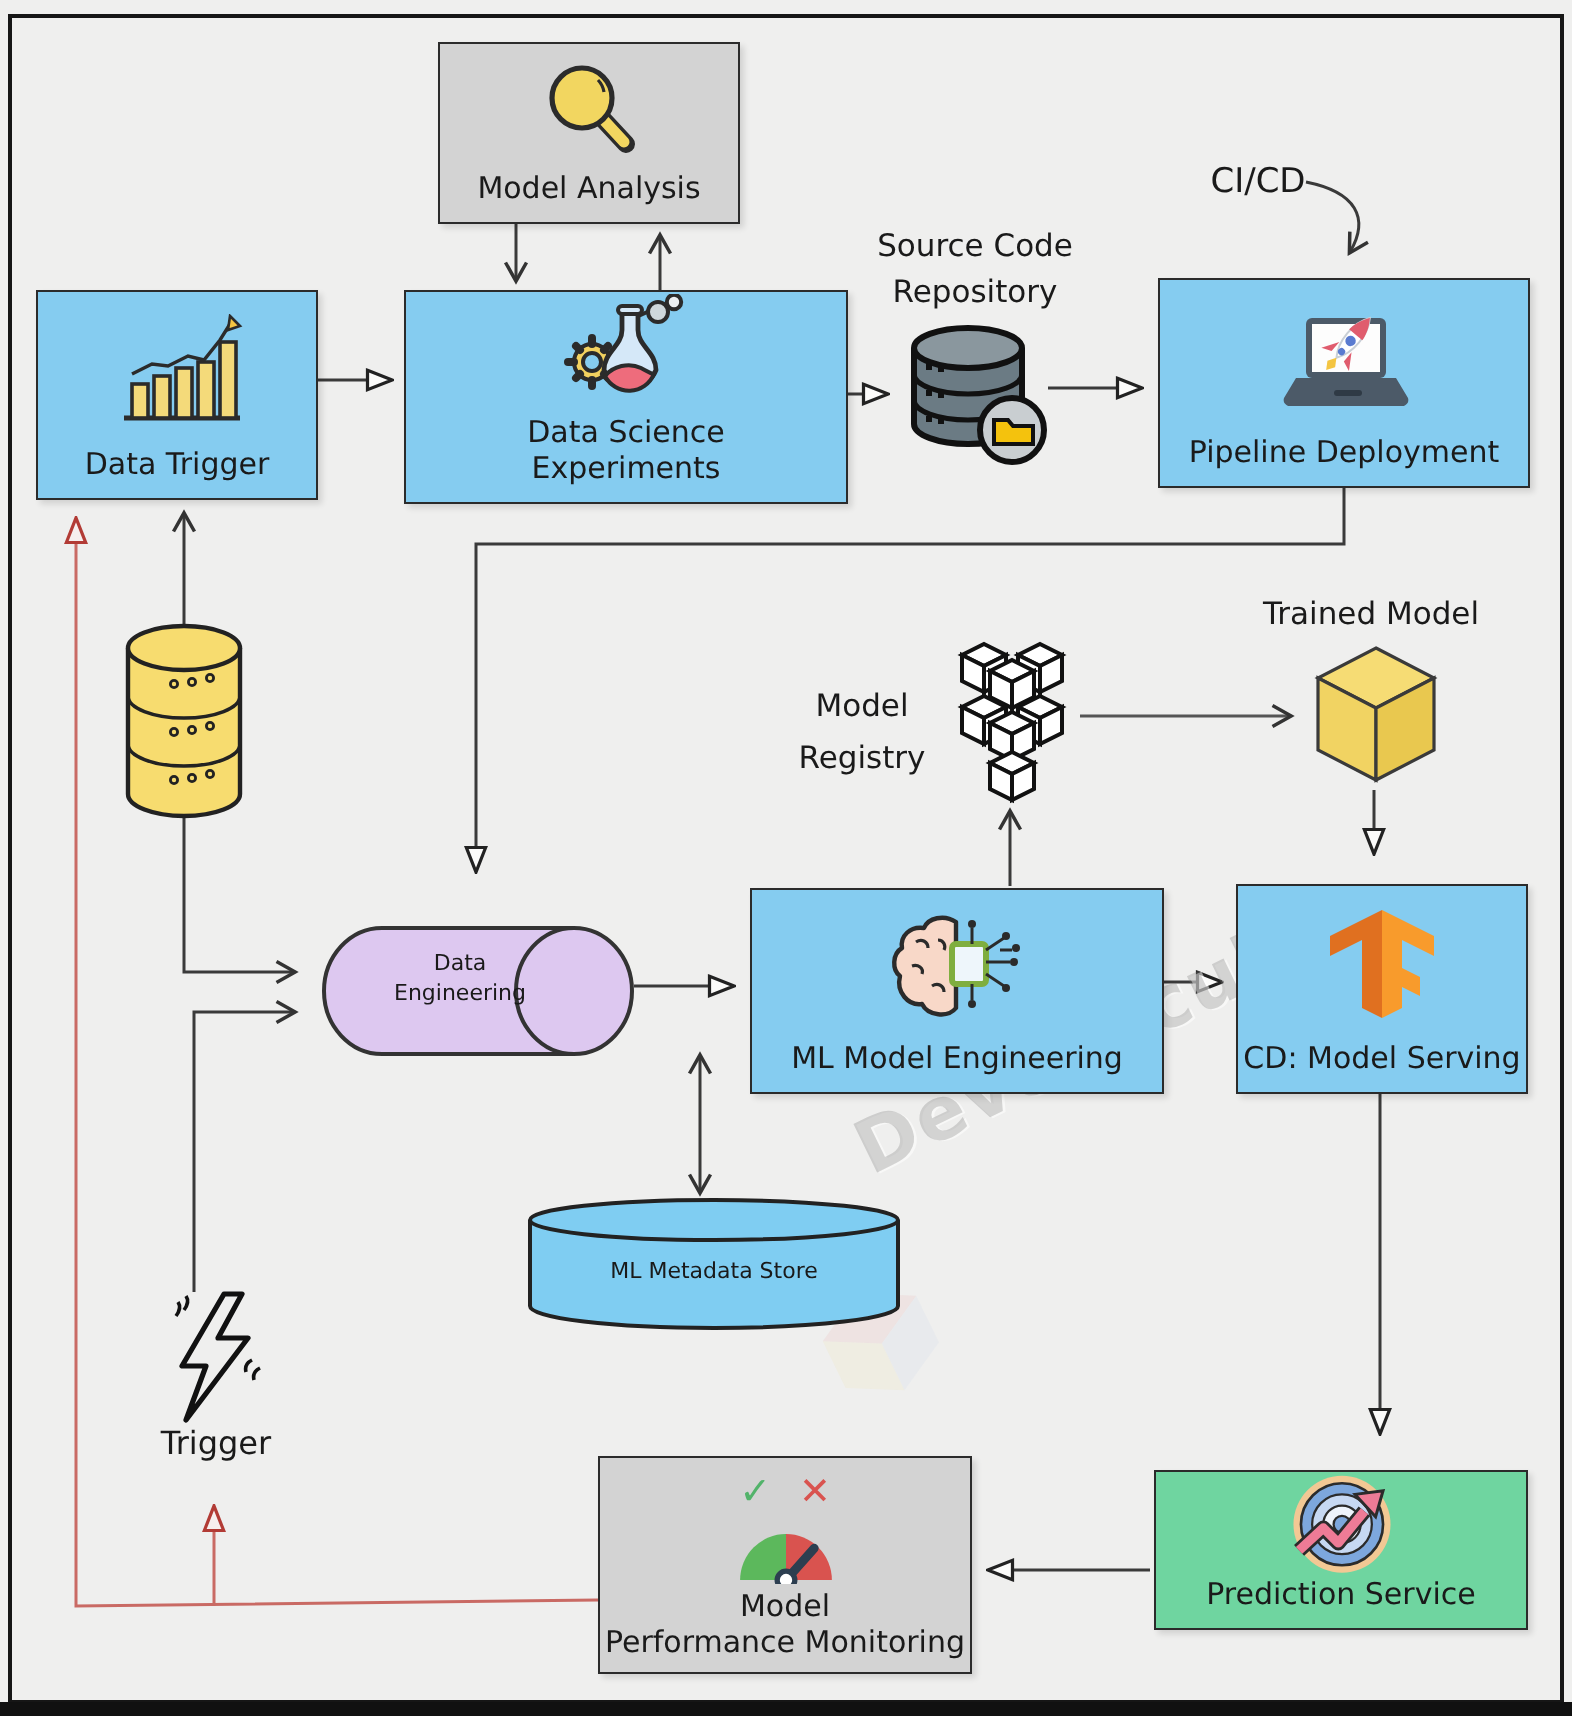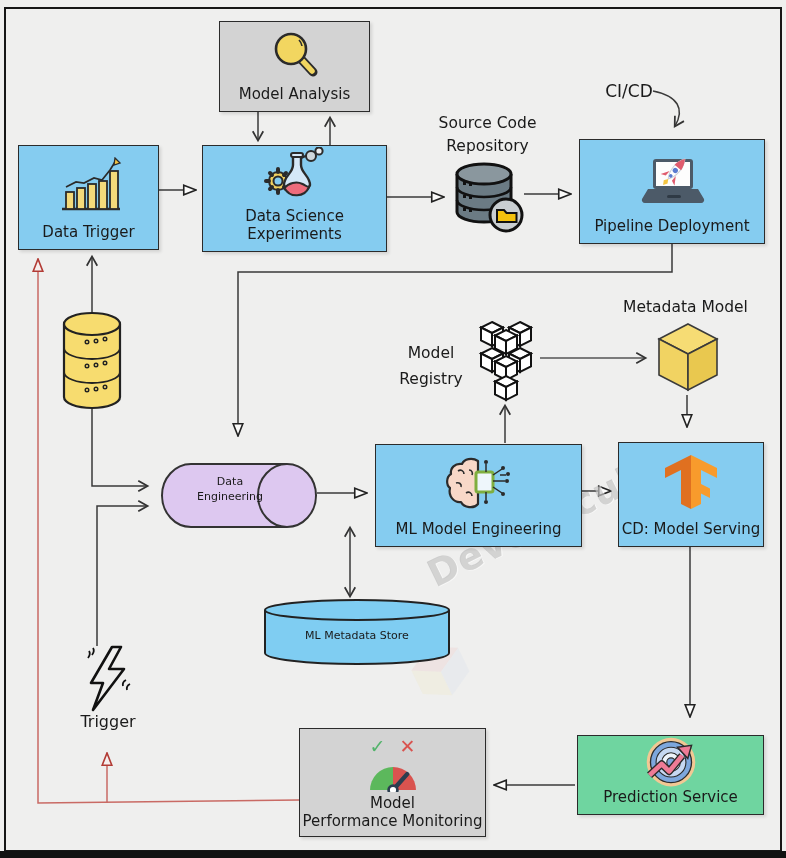--- a/index.html
+++ b/index.html
@@ -96,21 +96,21 @@
         <rect x="34" y="27" width="8" height="25"></rect>
         <rect x="45" y="24" width="8" height="28"></rect>
         <rect x="56" y="14" width="8" height="38"></rect>
       </g>
       <path d="M12,30 L22,25 L30,26 L40,21 L48,23 L56,13 L61,5" fill="none" stroke="#2b2b2b" stroke-width="1.7"></path>
       <polygon points="61,1 66,6 60,8" fill="#f4c542" stroke="#2b2b2b" stroke-width="1.3"></polygon>
     </svg>
     <span class="lbl">Data Trigger</span>
   </div>
 
-  <div class="node blue" style="left:202px;top:145px;width:185px;height:107px;">
+  <div class="node blue" style="left:202px;top:145px;width:222px;height:107px;">
     <svg class="ic" width="66" height="58" viewBox="0 0 66 58">
       <g stroke="#2b2b2b" stroke-width="2">
         <circle cx="16" cy="34" r="9" fill="#f2d15f"></circle>
         <g stroke-width="4" stroke-linecap="round">
           <line x1="16" y1="22" x2="16" y2="25"></line>
             <line x1="16" y1="43" x2="16" y2="46"></line>
           <line x1="4" y1="34" x2="7" y2="34"></line>
             <line x1="25" y1="34" x2="28" y2="34"></line>
           <line x1="8" y1="26" x2="10" y2="28"></line>
             <line x1="22" y1="40" x2="24" y2="42"></line>
@@ -204,21 +204,21 @@
     </defs>
     <use href="#cb" transform="translate(-14,-28)"></use>
     <use href="#cb" transform="translate(14,-28)"></use>
     <use href="#cb" transform="translate(0,-20)"></use>
     <use href="#cb" transform="translate(-14,-2)"></use>
     <use href="#cb" transform="translate(14,-2)"></use>
     <use href="#cb" transform="translate(0,6)"></use>
     <use href="#cb" transform="translate(0,26)"></use>
   </svg>
 
-  <div class="anno" style="left:618px;top:296px;width:135px;">Metadata Model</div>
+  <div class="anno" style="left:618px;top:296px;width:135px;">Trained Model</div>
   <svg class="free" style="left:655px;top:320px;" width="66" height="76" viewBox="0 0 66 76">
     <polygon points="33,4 62,19 33,34 4,19" fill="#f6dc74" stroke="#3a3a3a" stroke-width="1.6"></polygon>
     <polygon points="4,19 33,34 33,70 4,55" fill="#f1d362" stroke="#3a3a3a" stroke-width="1.6"></polygon>
     <polygon points="62,19 33,34 33,70 62,55" fill="#e9c84f" stroke="#3a3a3a" stroke-width="1.6"></polygon>
   </svg>
 
   <svg class="free" style="left:160px;top:462px;" width="158" height="67" viewBox="0 0 158 67">
     <path d="M127,2 H31 A29,31.5 0 0 0 31,65 H127 A29,31.5 0 0 0 127,2 Z" fill="#ddc8f0" stroke="#333" stroke-width="2"></path>
     <path d="M127,2 A29,31.5 0 0 0 127,65" fill="none" stroke="#333" stroke-width="2"></path>
   </svg>

